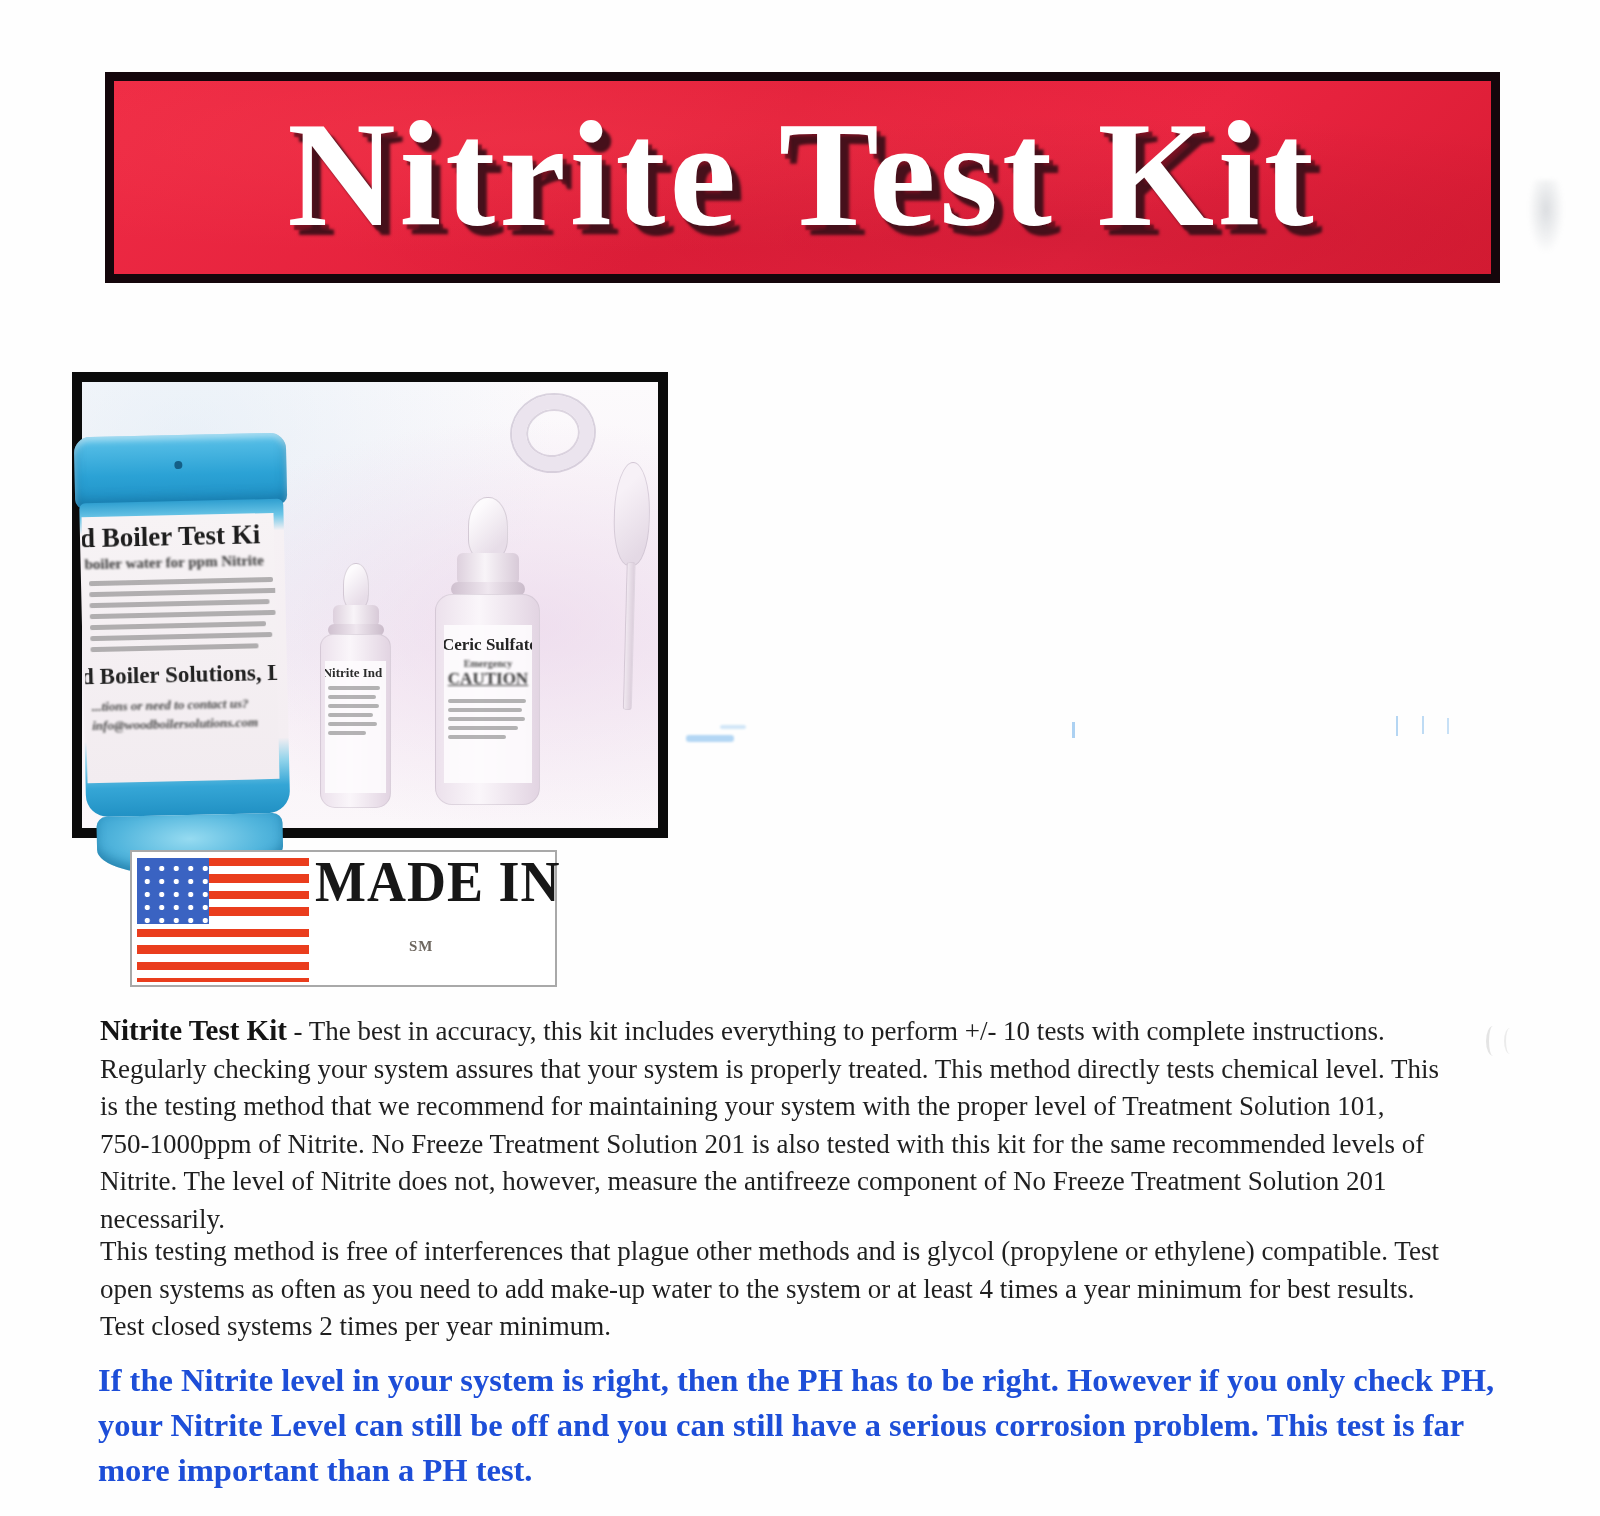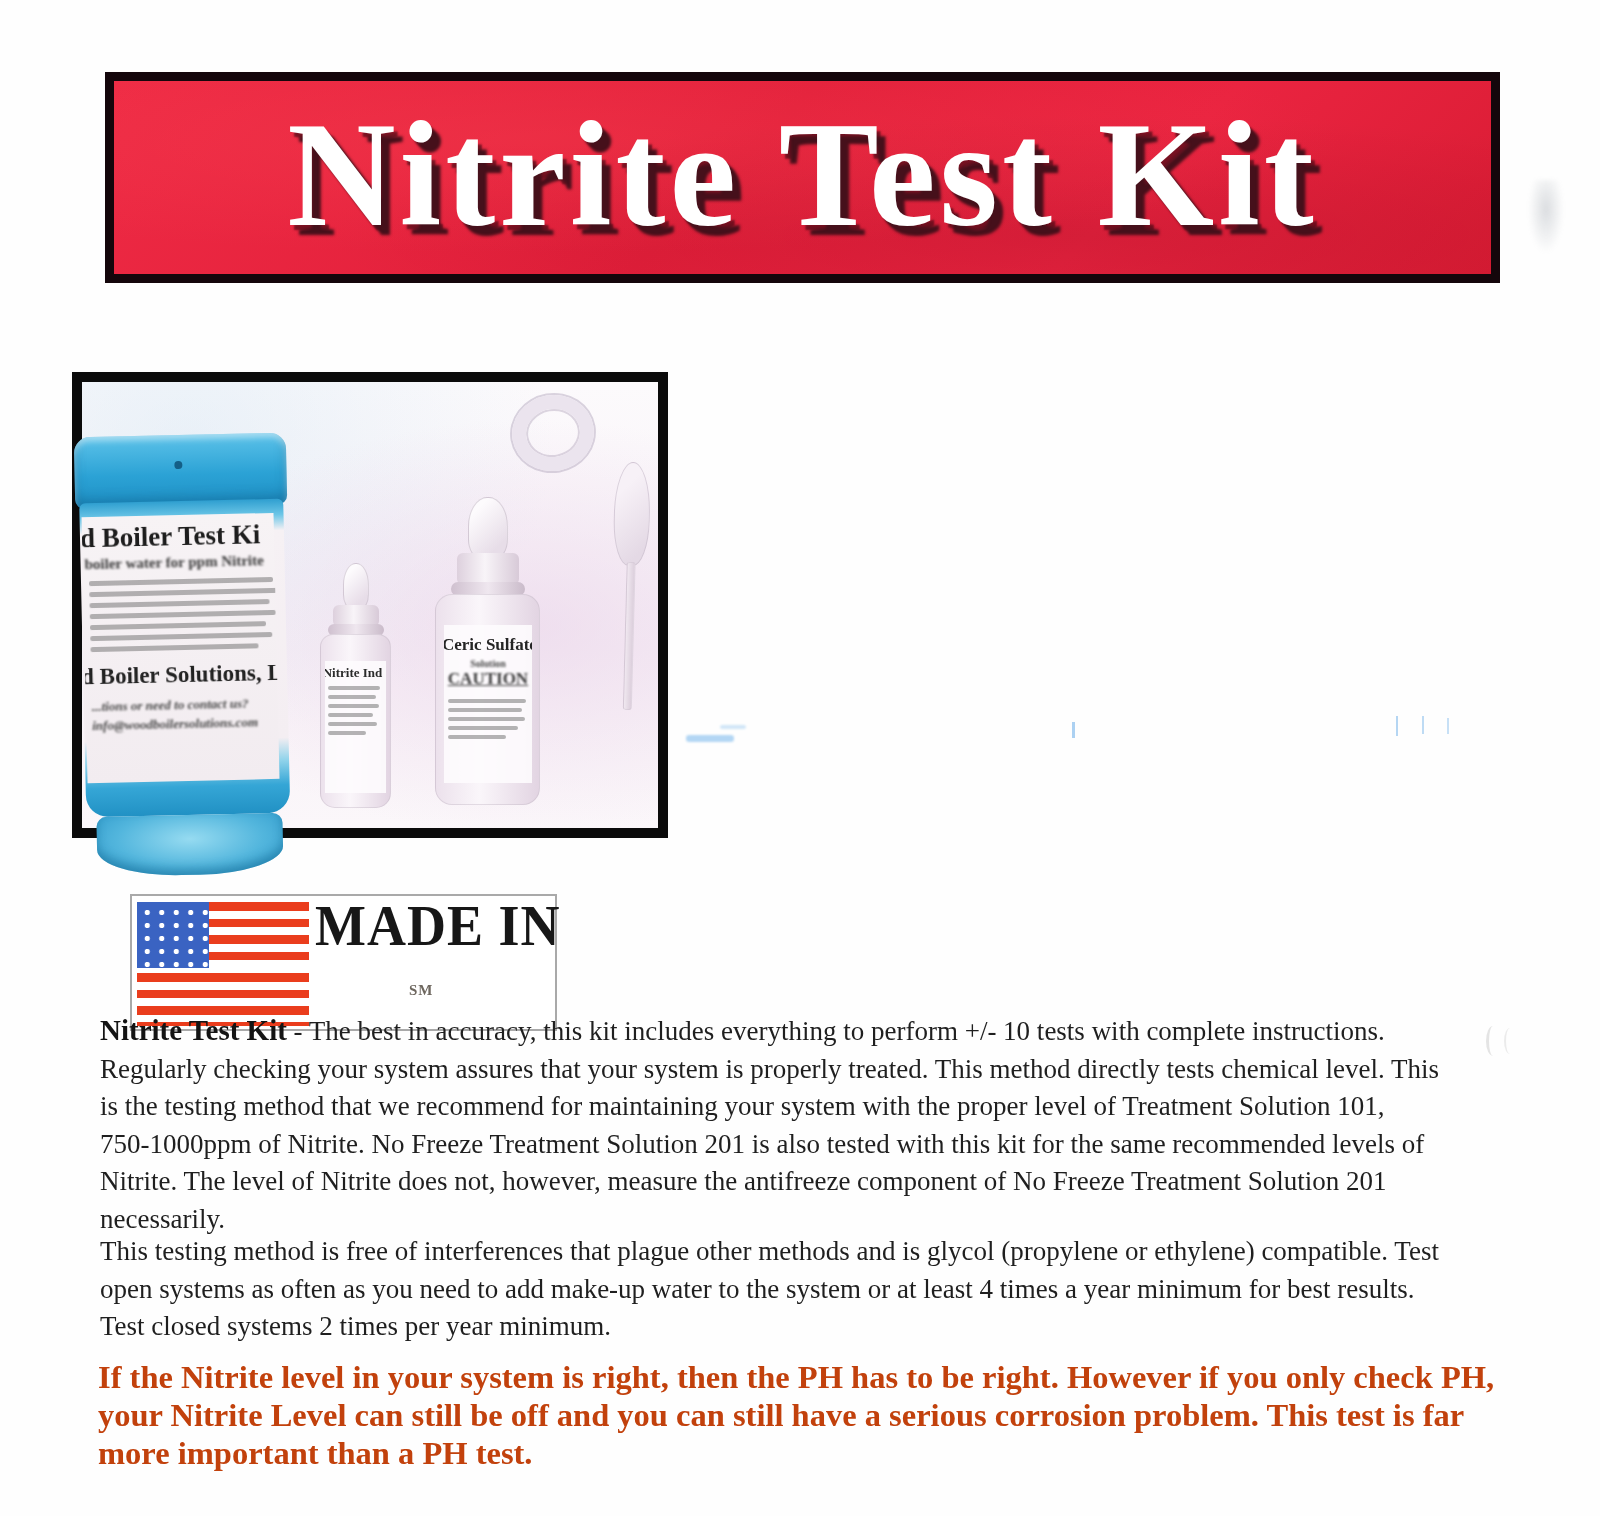--- a/index.html
+++ b/index.html
@@ -103,42 +103,42 @@
 
   
   .pipette { left:528px; top:80px; width:40px; height:250px; transform:rotate(1.5deg); }
   .pip-bulb { left:2px; top:0; width:36px; height:104px; border-radius:50% 50% 44% 44%;
     background:linear-gradient(135deg,#f7f1f7 25%,#e4d9e5 85%); border:1px solid rgba(195,183,198,.55); }
   .pip-stem { left:16px; top:100px; width:9px; height:148px; border-radius:3px;
     background:linear-gradient(90deg,#f0e8f0,#dccfdc); border:1px solid rgba(200,188,203,.4); }
 
   
   .usa-logo { position:absolute; left:130px; top:850px; width:427px; height:137px;
-    background:#fff; border:2px solid #a9a9a9;margin-top:44px; }
+    background:#fff; border:2px solid #a9a9a9; }
   .usa-logo * { position:absolute; }
   .flag { left:5px; top:6px; width:172px; height:124px; }
   .flag-canton { left:0; top:0; width:72px; height:66px; background:#3a63c2;
     background-image:radial-gradient(circle, #ffffff 2.3px, rgba(255,255,255,0) 3px);
     background-size:14.5px 13px; background-position:3px 4px; }
   .flag-stripes-right { left:72px; top:0; width:100px; height:66px;
     background:repeating-linear-gradient(180deg,#ea3d1d 0px,#ea3d1d 8.5px,#ffffff 8.5px,#ffffff 16.5px); }
   .flag-stripes-bottom { left:0; top:66px; width:172px; height:58px;
     background:repeating-linear-gradient(180deg,#ffffff 0px,#ffffff 5px,#ea3d1d 5px,#ea3d1d 13.5px,#ffffff 13.5px,#ffffff 16.5px); }
   .made-in { left:183px; top:0px; font-size:54px; line-height:58px; font-weight:bold; color:#171717;
     letter-spacing:1px; white-space:nowrap; transform:scaleY(1.05); transform-origin:top left; }
   .usa-word { left:183px; top:52px; font-size:92px; line-height:82px; font-weight:bold; color:#141414;
     letter-spacing:1px; white-space:nowrap; }
   .usa-sm { left:277px; top:86px; font-size:15px; font-weight:bold; color:#6e675f; letter-spacing:1px; }
 
   
   .para { position:absolute; color:#1f1f1f; }
   .p1 { left:100px; top:1012px; width:1340px; font-size:27px; line-height:37.5px; }
   .p1 strong { font-size:29px; color:#141414; }
   .p2 { left:100px; top:1233px; width:1340px; font-size:27px; line-height:37.5px; }
-  .p3 { left:98px; top:1358px; width:1408px; font-size:32.5px; line-height:38px; font-weight:bold; color:#c2410c; }
+  .p3 { left:98px; top:1358px; width:1408px; font-size:32.5px; line-height:45px; font-weight:bold; color:#1d4ed8; }
 
   
   .art { position:absolute; }
   .a-blue1 { left:686px; top:735px; width:48px; height:7px; background:#5aa7e8; opacity:.45; border-radius:3px; filter:blur(1px); }
   .a-blue2 { left:720px; top:725px; width:26px; height:4px; background:#6ab0ea; opacity:.3; border-radius:2px; filter:blur(1px); }
   .a-blue3 { left:1072px; top:722px; width:3px; height:16px; background:#4a9ce4; opacity:.45; filter:blur(.5px); }
   .a-blue4 { left:1396px; top:716px; width:2px; height:20px; background:#4a9ce4; opacity:.4; filter:blur(.5px); }
   .a-blue5 { left:1422px; top:716px; width:2px; height:18px; background:#4a9ce4; opacity:.35; filter:blur(.5px); }
   .a-blue6 { left:1447px; top:718px; width:2px; height:16px; background:#4a9ce4; opacity:.3; filter:blur(.5px); }
   .a-gray1 { left:1528px; top:180px; width:36px; height:74px;
@@ -200,21 +200,21 @@
       </div>
     </div>
 
     <div class="lg-bottle">
       <div class="bottle-tip"></div>
       <div class="bottle-collar"></div>
       <div class="bottle-ring"></div>
       <div class="bottle-body"></div>
       <div class="bottle-label">
         <div class="lg-label-title">Ceric Sulfate</div>
-        <div class="lg-label-line2">Solution</div>
+        <div class="lg-label-line2">Emergency</div>
         <div class="lg-label-caution">CAUTION</div>
         <div class="fuzz" style="width:78px;margin-top:10px"></div>
         <div class="fuzz" style="width:74px"></div>
         <div class="fuzz" style="width:77px"></div>
         <div class="fuzz" style="width:70px"></div>
         <div class="fuzz" style="width:58px"></div>
       </div>
     </div>
 
 

